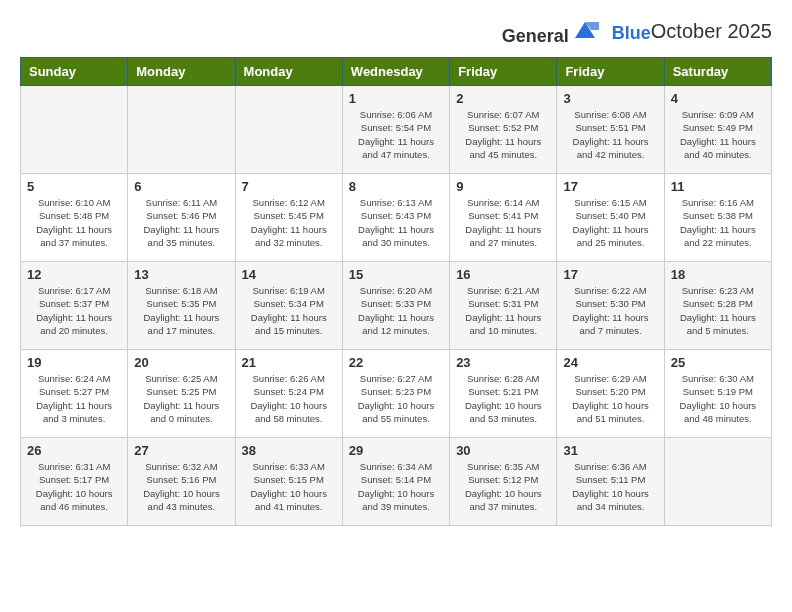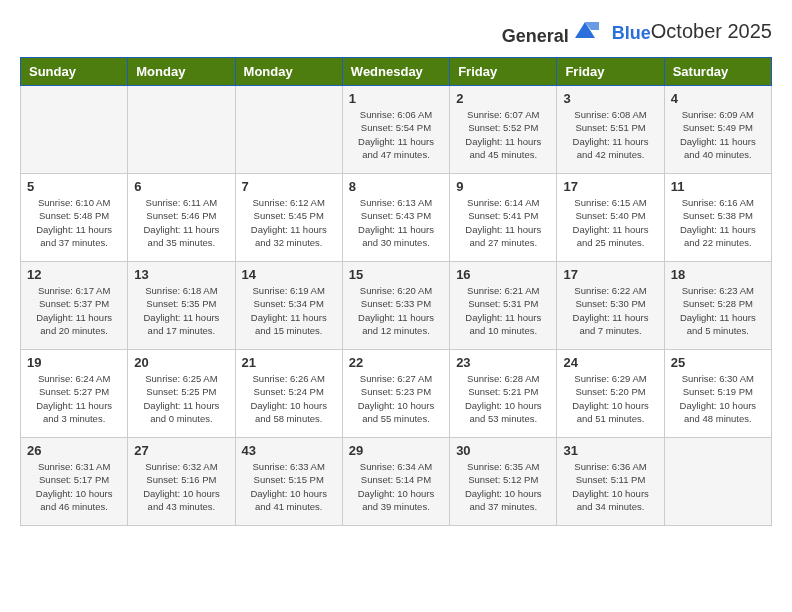--- a/index.html
+++ b/index.html
@@ -238,21 +238,21 @@
       <tr>
         <td>
           <div class="day-num">26</div>
           <div class="day-info">Sunrise: 6:31 AM<br>Sunset: 5:17 PM<br>Daylight: 10 hours and 46 minutes.</div>
         </td>
         <td>
           <div class="day-num">27</div>
           <div class="day-info">Sunrise: 6:32 AM<br>Sunset: 5:16 PM<br>Daylight: 10 hours and 43 minutes.</div>
         </td>
         <td>
-          <div class="day-num">43</div>
+          <div class="day-num">38</div>
           <div class="day-info">Sunrise: 6:33 AM<br>Sunset: 5:15 PM<br>Daylight: 10 hours and 41 minutes.</div>
         </td>
         <td>
           <div class="day-num">29</div>
           <div class="day-info">Sunrise: 6:34 AM<br>Sunset: 5:14 PM<br>Daylight: 10 hours and 39 minutes.</div>
         </td>
         <td>
           <div class="day-num">30</div>
           <div class="day-info">Sunrise: 6:35 AM<br>Sunset: 5:12 PM<br>Daylight: 10 hours and 37 minutes.</div>
         </td>

